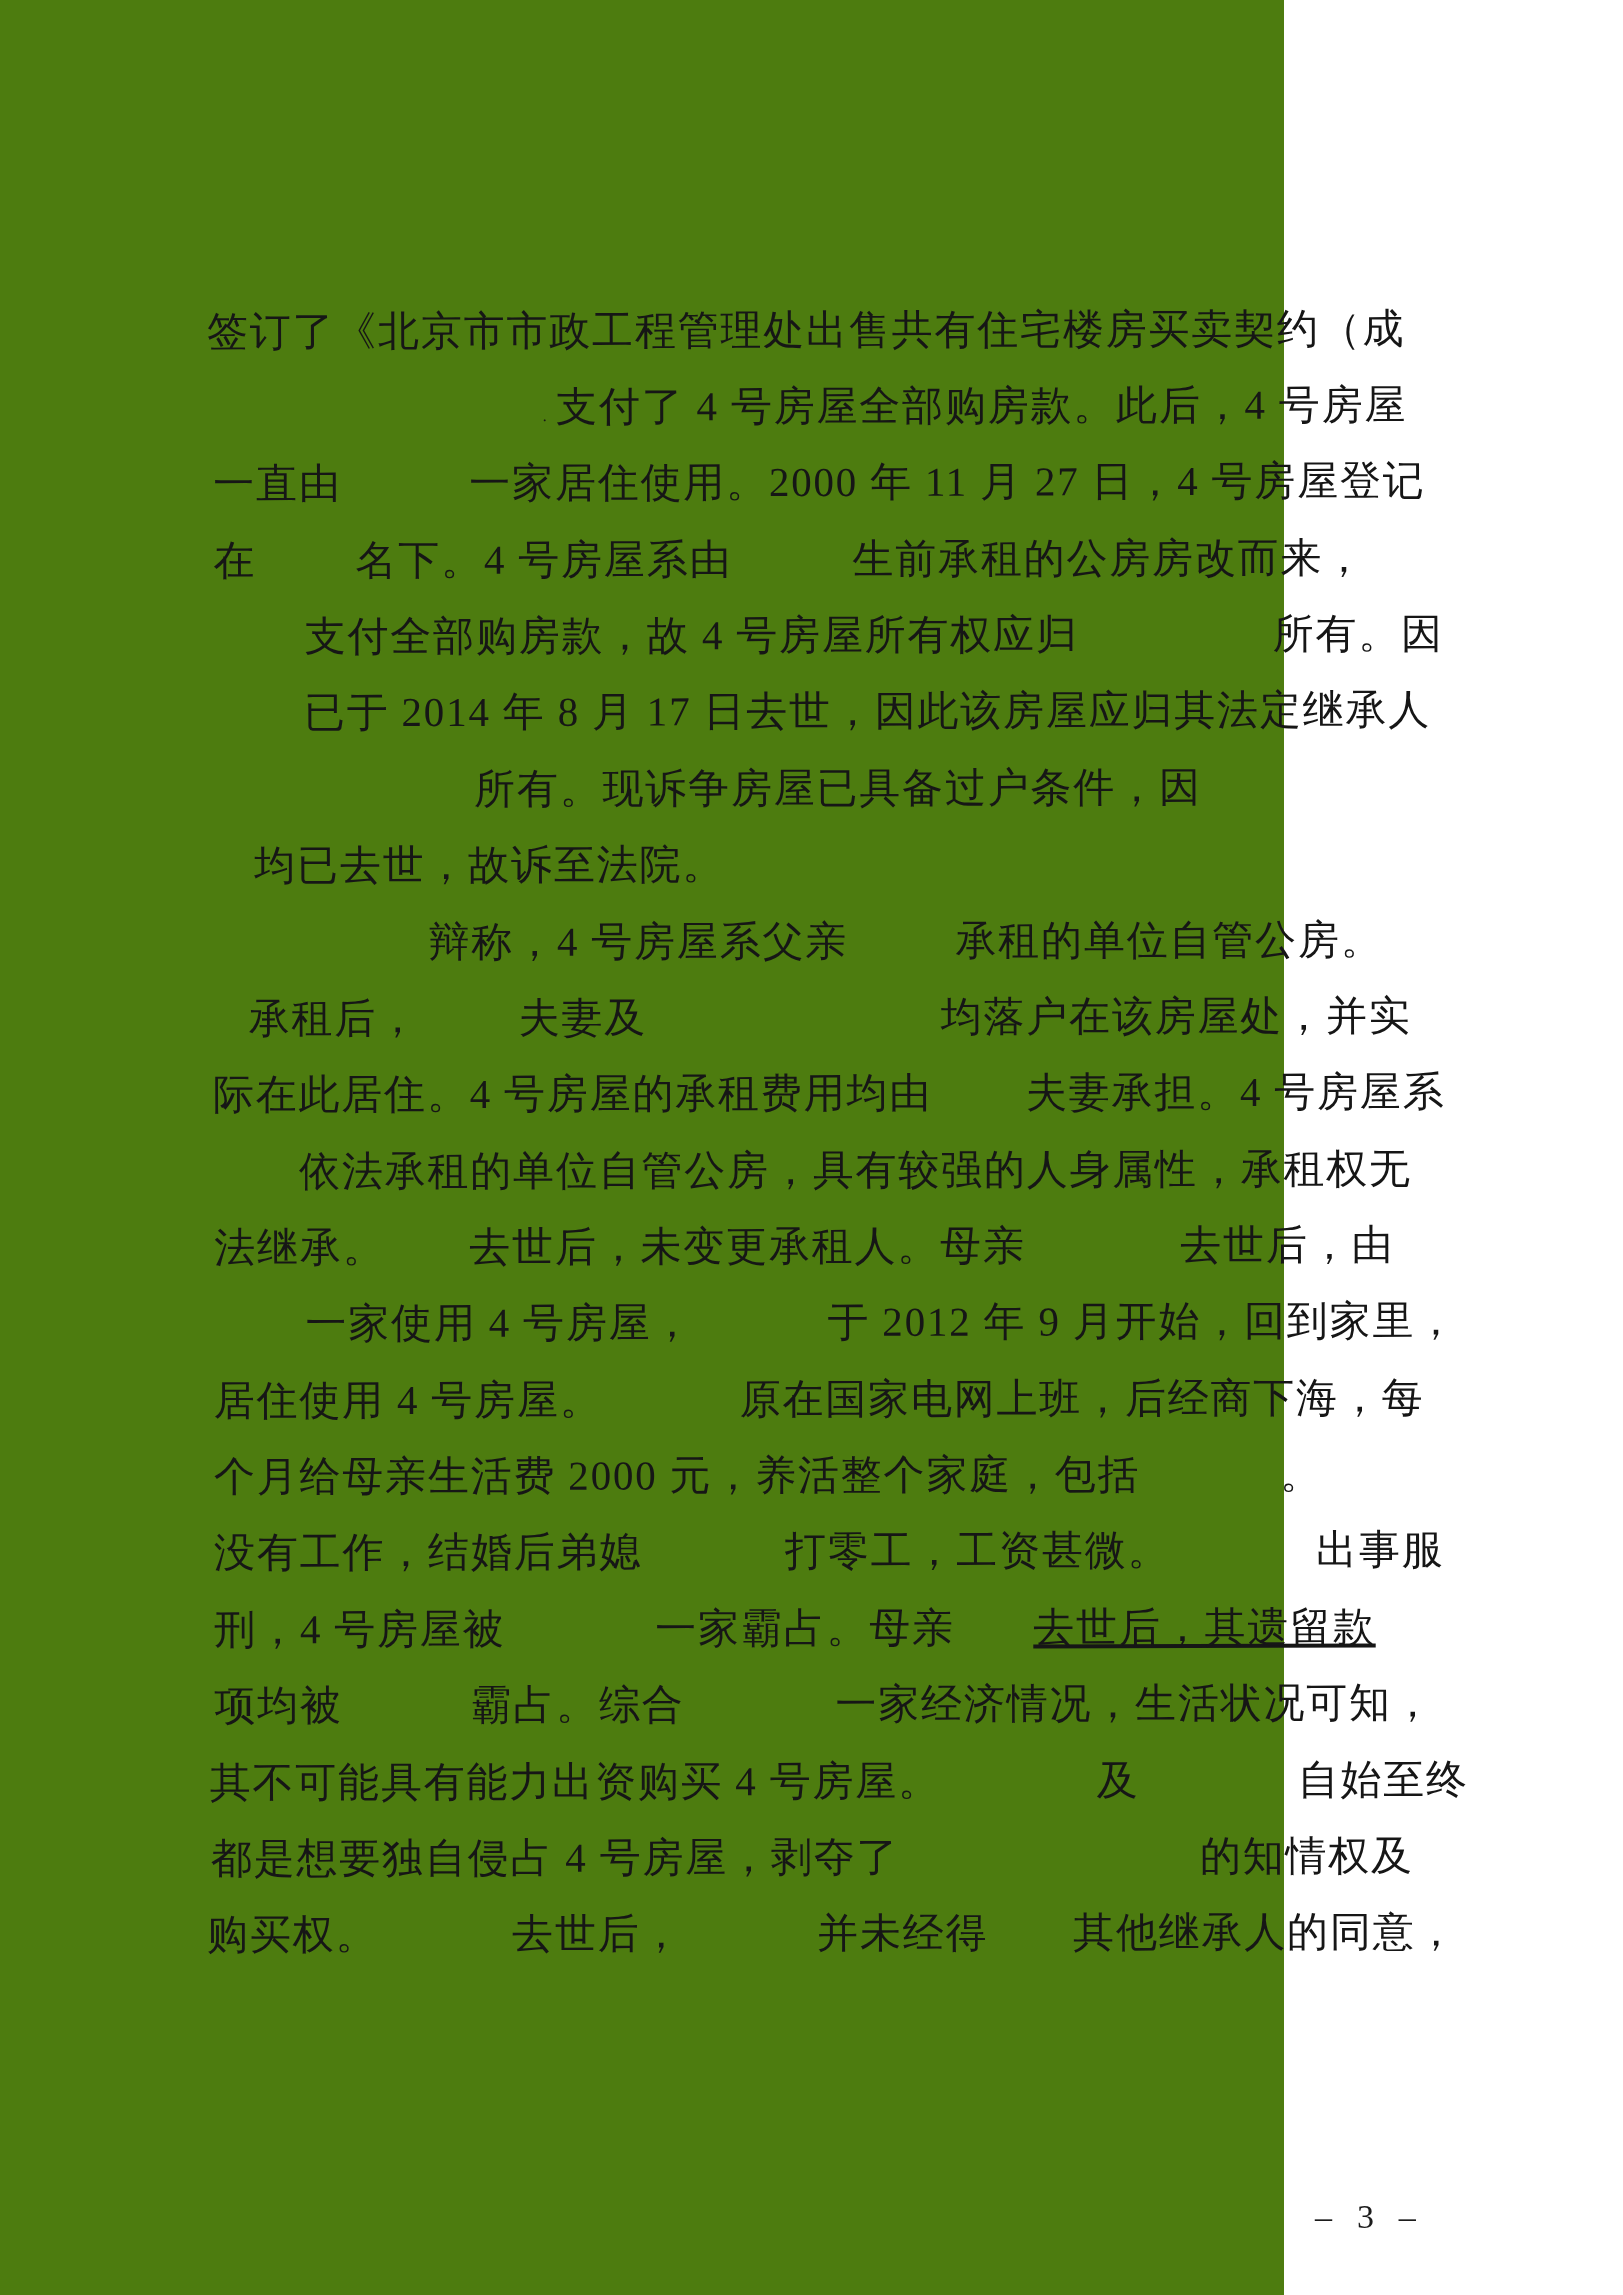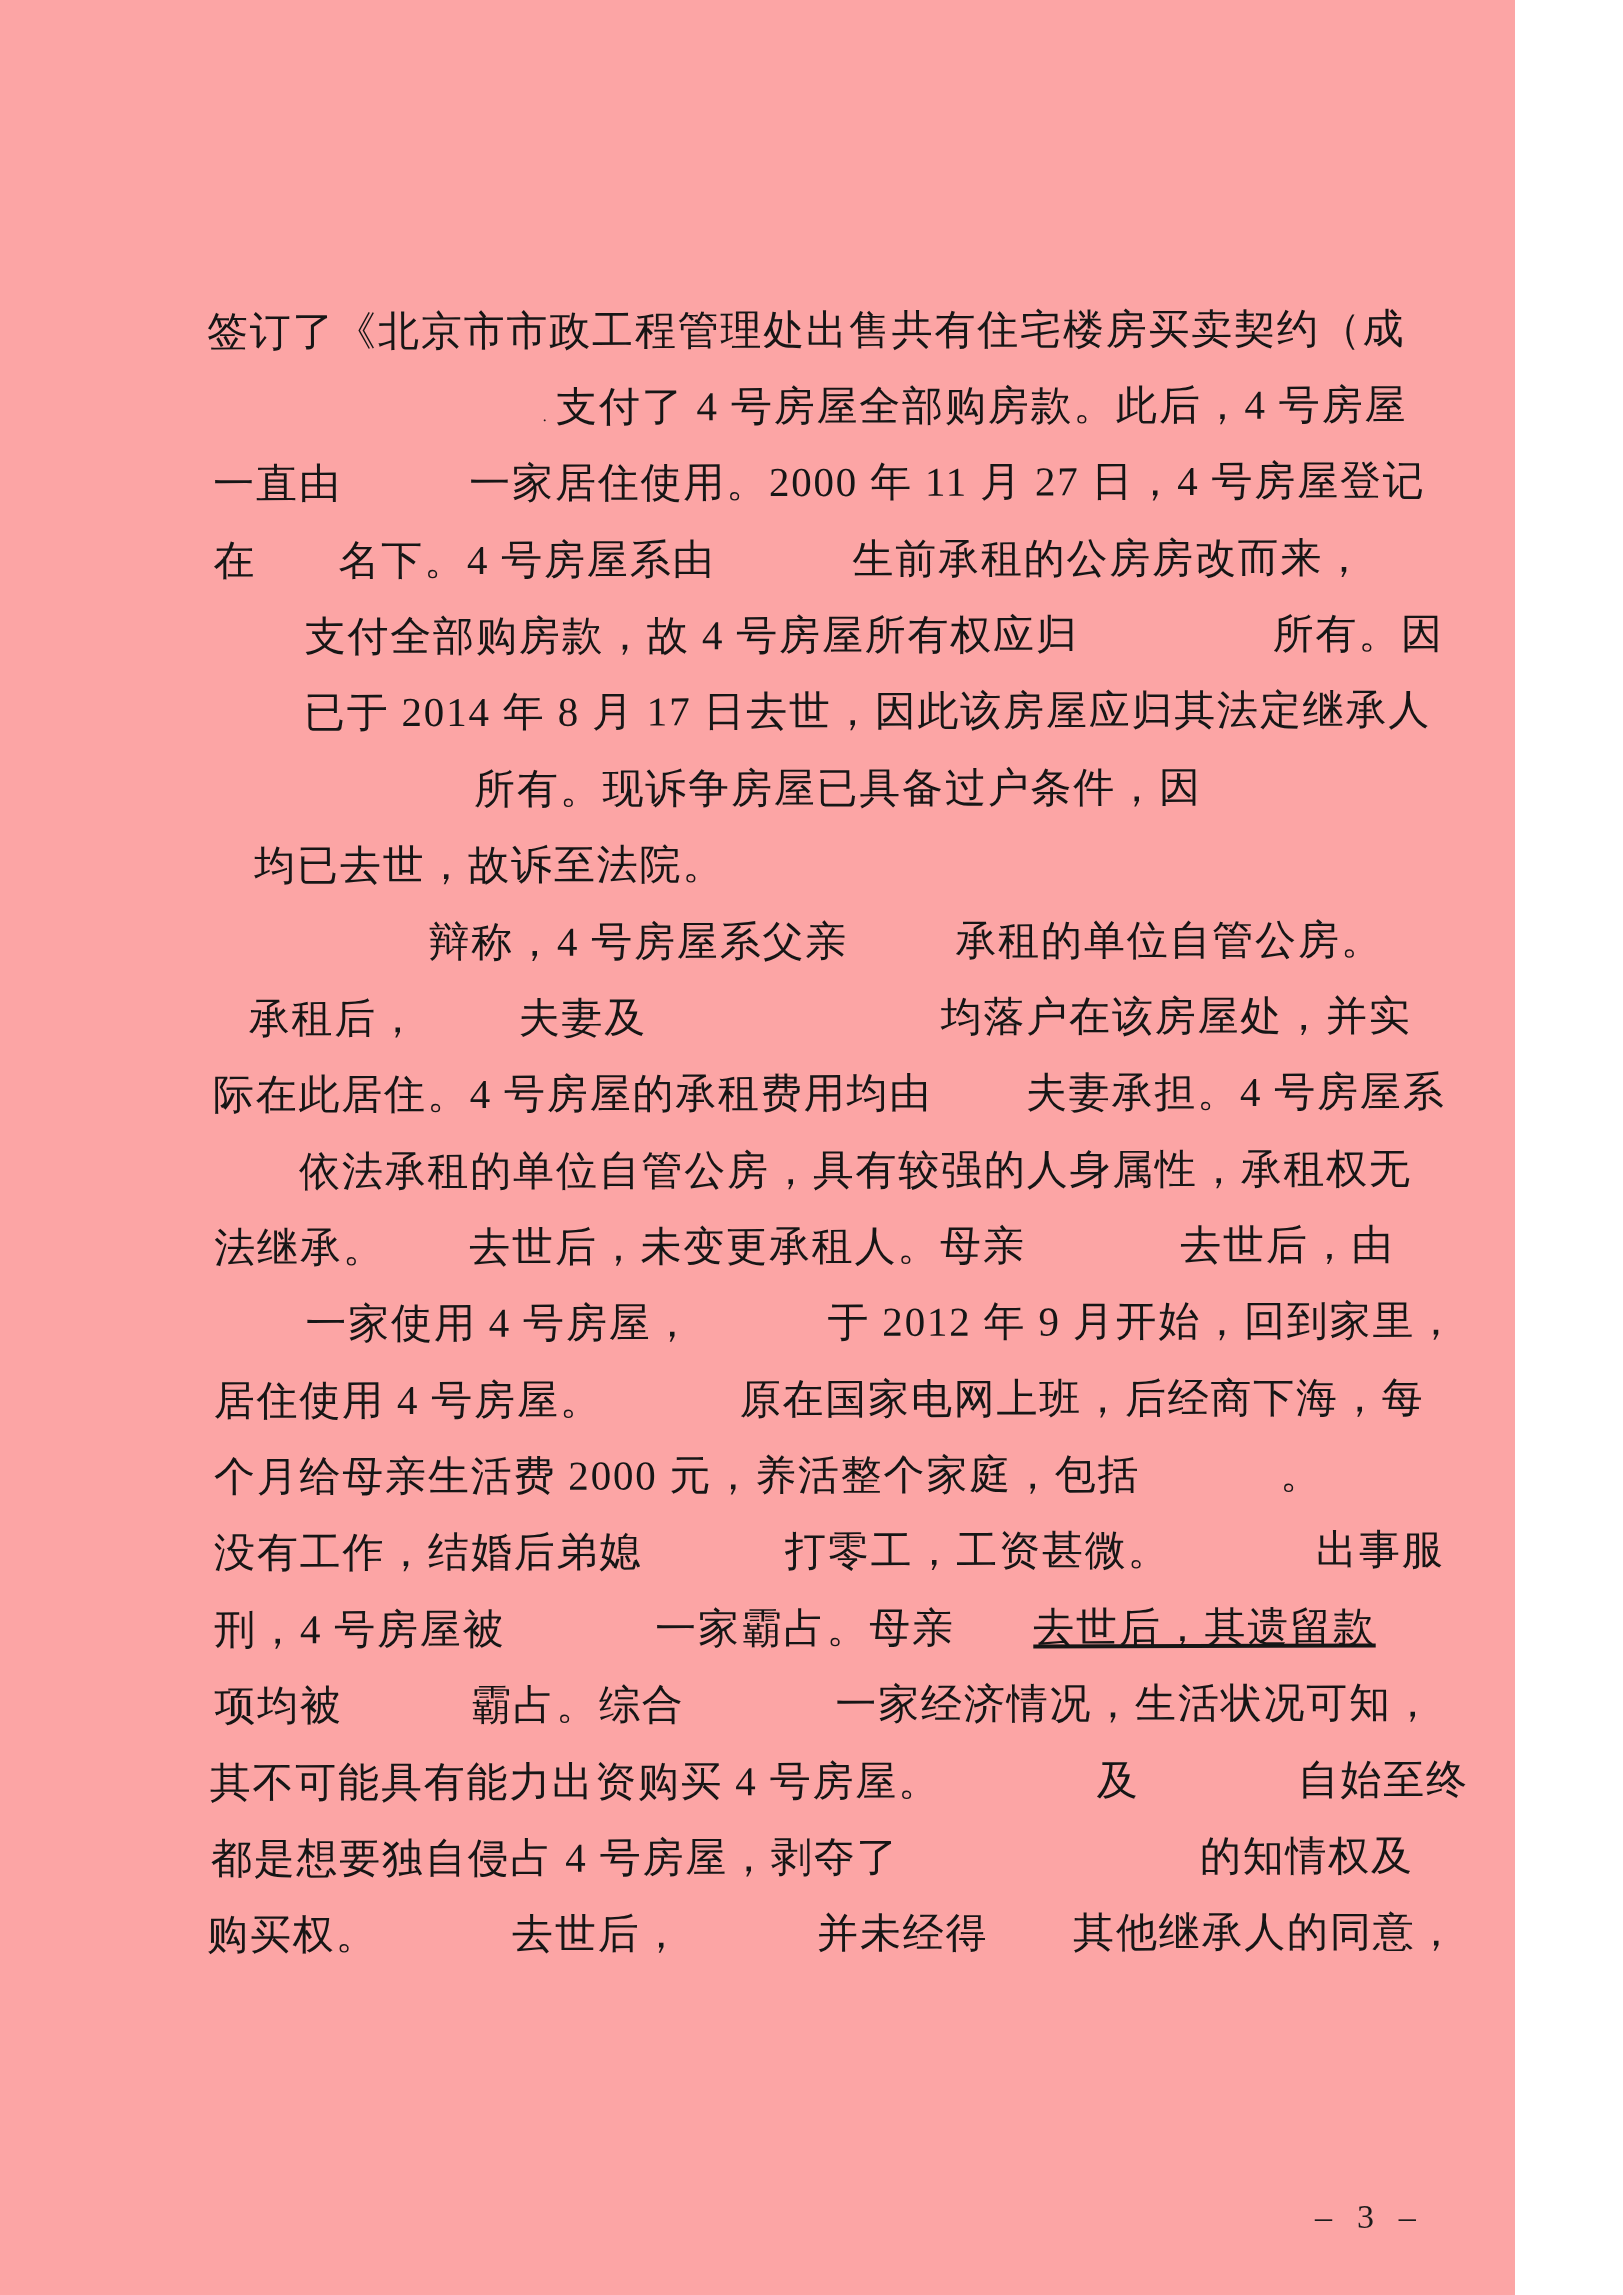--- a/index.html
+++ b/index.html
@@ -5,22 +5,22 @@
   html,body{margin:0;padding:0;}
   body{
     width:1624px;height:2296px;
     background:#ffffff;
     font-family:"Liberation Serif","DejaVu Serif",serif;
     color:#161616;
     position:relative;
     overflow:hidden;
   }
   .page{
-    position:absolute;left:0;top:0;width:1515px;height:2296px;
-    background:#fca5a5;
+    position:absolute;left:0;top:0;width:1284px;height:2296px;
+    background:#4d7c0f;
   }
   .text-block{
     position:absolute;left:0;top:0;width:1624px;height:2296px;
     transform:rotate(-0.15deg);
     transform-origin:50% 50%;
   }
   .line{
     position:absolute;left:0;width:1624px;height:56px;
   }
   .seg{
@@ -63,21 +63,21 @@
         <span class="seg" style="left: 558px;">支付了 4 号房屋全部购房款。此后，4 号房屋</span>
       </div>
       <div class="line" style="top: 457px;">
         <span class="seg" style="left: 215px;">一直由</span>
         <span class="redacted" style="left: 384px; width: 87px;"></span>
         <span class="seg" style="left: 471px;">一家居住使用。2000 年 11 月 27 日，4 号房屋登记</span>
       </div>
       <div class="line" style="top: 534px;">
         <span class="seg" style="left: 215px;">在</span>
         <span class="redacted" style="left: 258px; width: 82px;"></span>
-        <span class="seg" style="left: 340px;">名下。4 号房屋系由</span>
+        <span class="seg" style="left: 357px;">名下。4 号房屋系由</span>
         <span class="redacted" style="left: 736px; width: 117px;"></span>
         <span class="seg" style="left: 854px;">生前承租的公房房改而来，</span>
       </div>
       <div class="line" style="top: 610px;">
         <span class="redacted" style="left: 209px; width: 97px;"></span>
         <span class="seg" style="left: 306px;">支付全部购房款，故 4 号房屋所有权应归</span>
         <span class="redacted" style="left: 1135px; width: 113px;"></span>
         <span class="seg" style="left: 1247px; margin-left: 27px;">所有。因</span>
       </div>
       <div class="line" style="top: 686px;">

